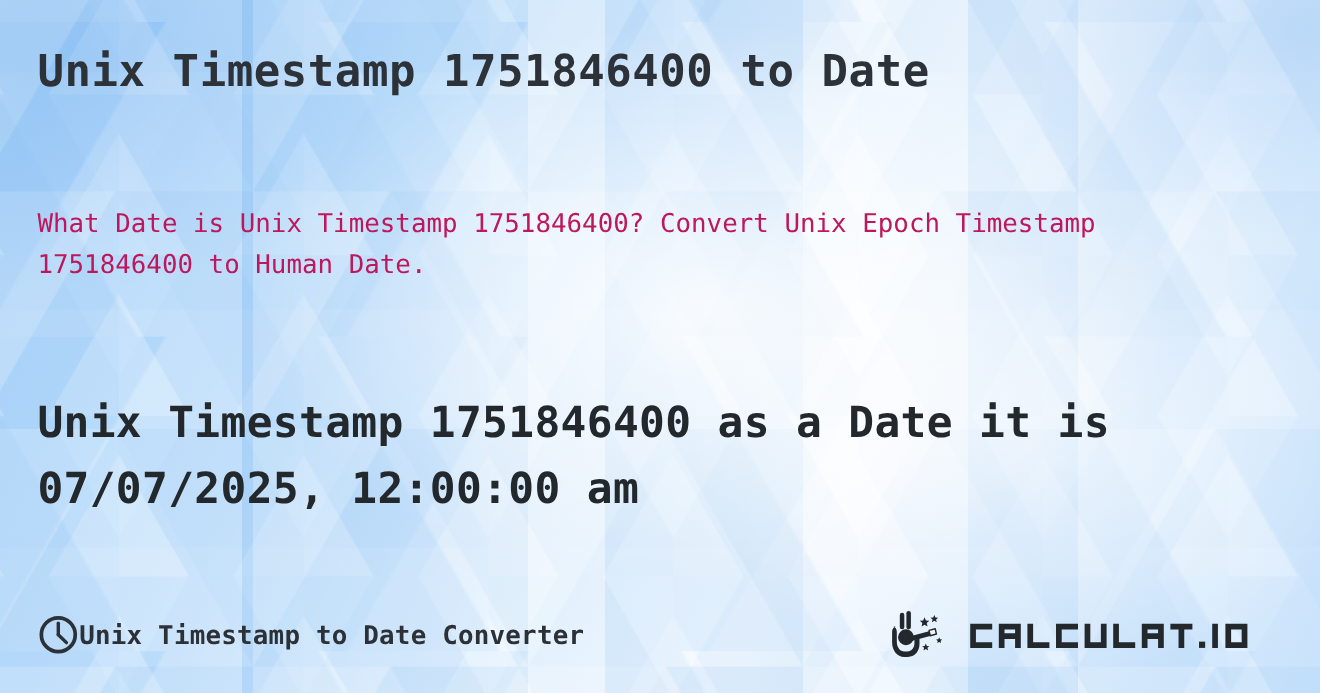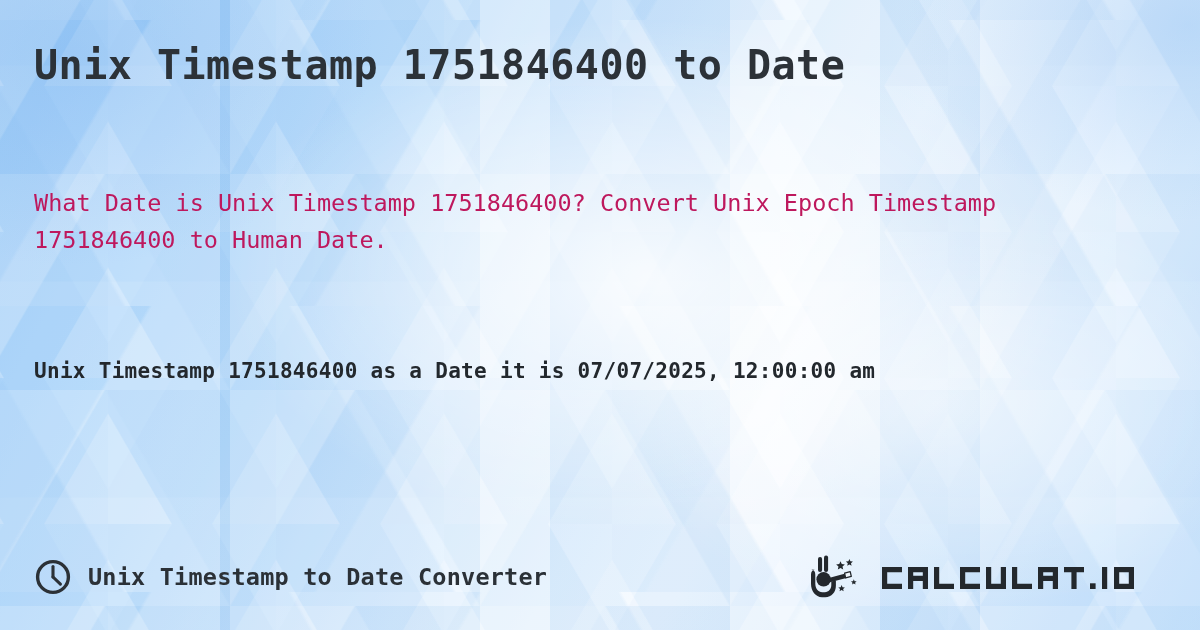--- a/index.html
+++ b/index.html
@@ -122,42 +122,41 @@
     line-height: 1.56;
   }
 
   .result {
     position: absolute;
     left: 34px;
     top: 355px;
     width: 1060px;
     margin: 0;
     font-family: "DejaVu Sans Mono", "Liberation Mono", monospace;
-    font-size: 21px;
+    font-size: 39px;
     font-weight: 700;
     color: #23282d;
     line-height: 1.55;
     letter-spacing: .3px;
   }
 
   
   .footer {
     position: absolute;
     left: 34px;
     right: 28px;
     bottom: 30px;
     height: 46px;
     display: flex;
     align-items: center;
     justify-content: space-between;
   }
   .footer-left {
     display: flex;
     align-items: center;
-    gap: 16px;
   }
   .clock-icon {
     width: 38px;
     height: 38px;
     flex: 0 0 38px;
     display: block;
   }
   .footer-label {
     font-family: "DejaVu Sans Mono", "Liberation Mono", monospace;
     font-size: 23.5px;

